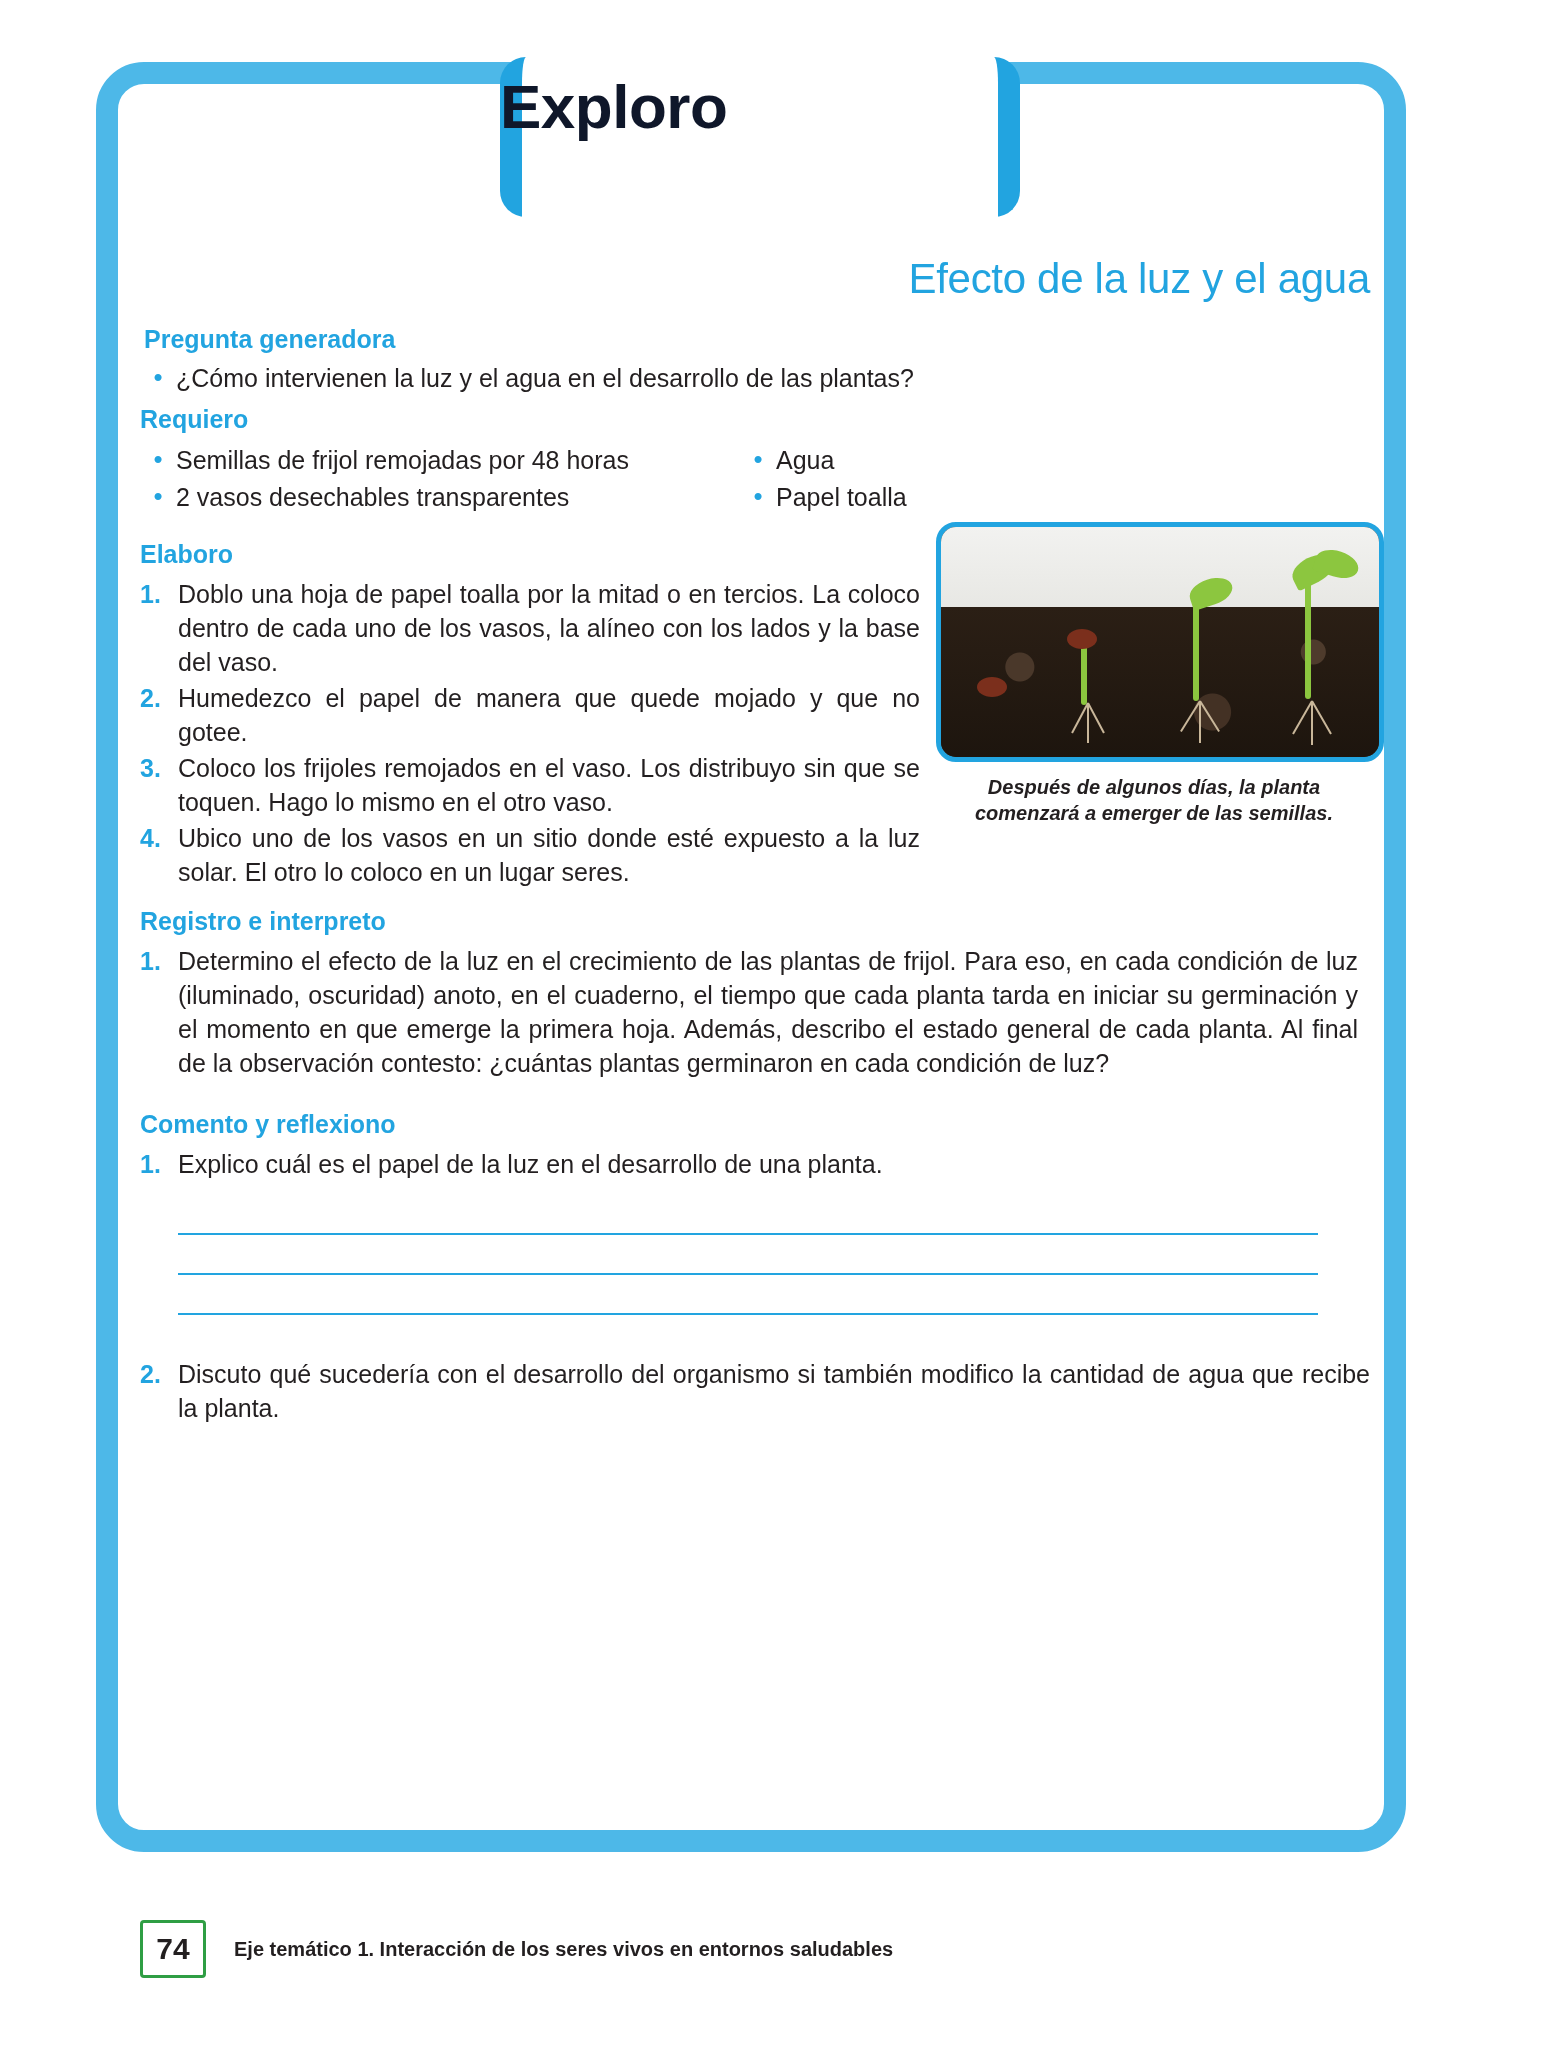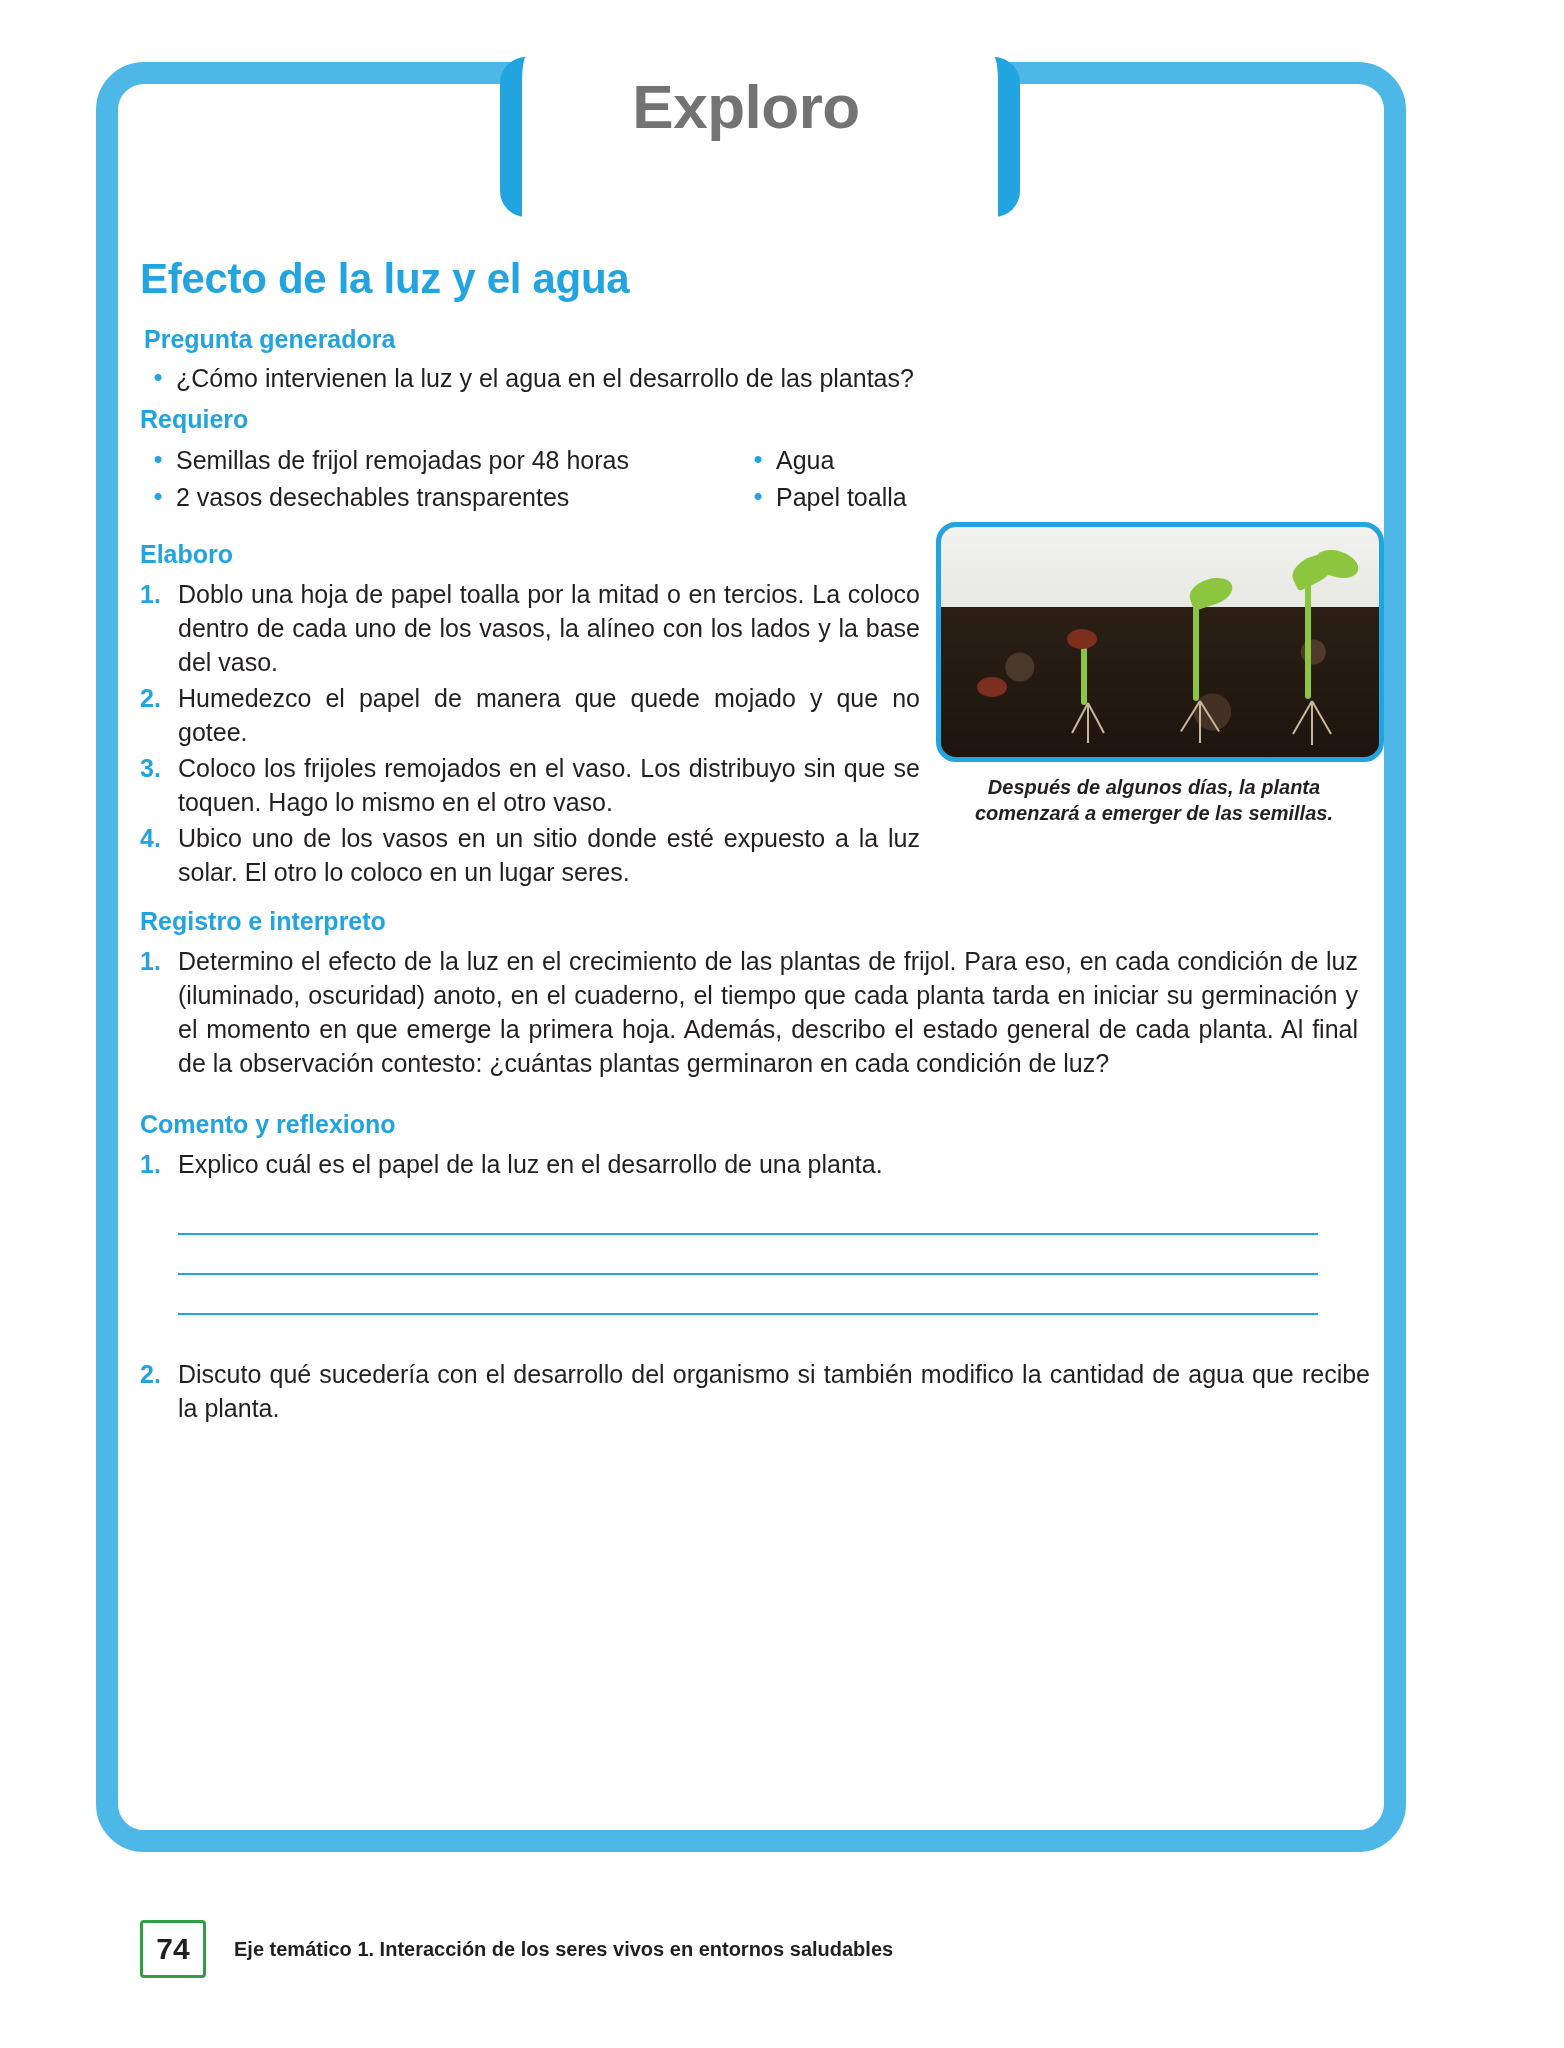--- a/index.html
+++ b/index.html
@@ -48,47 +48,47 @@
     border-radius: 26px;
     box-sizing: border-box;
     background: #ffffff;
     border-top: 0;
   }
   .banner-title {
     position: absolute;
     left: 0;
     top: 14px;
     width: 492px;
-    text-align: center;
+    text-align: left;
     font-size: 62px;
     font-weight: bold;
-    color: #737373;
+    color: #0f172a;
     letter-spacing: -0.5px;
   }
   .banner-cover {
     position: absolute;
     left: 22px;
     top: 108px;
     width: 476px;
     height: 56px;
     background: #ffffff;
   }
 
   
   .content {
     position: absolute;
     left: 140px;
     top: 255px;
     width: 1230px;
   }
 
   .doc-title {
-    text-align: left;
+    text-align: right;
     font-size: 42px;
-    font-weight: bold;
+    font-weight: normal;
     color: #22a4e0;
     margin: 0 0 22px 0;
     letter-spacing: -0.3px;
   }
 
   .section-head {
     font-size: 25px;
     font-weight: bold;
     color: #22a4e0;
     margin: 0 0 8px 0;

